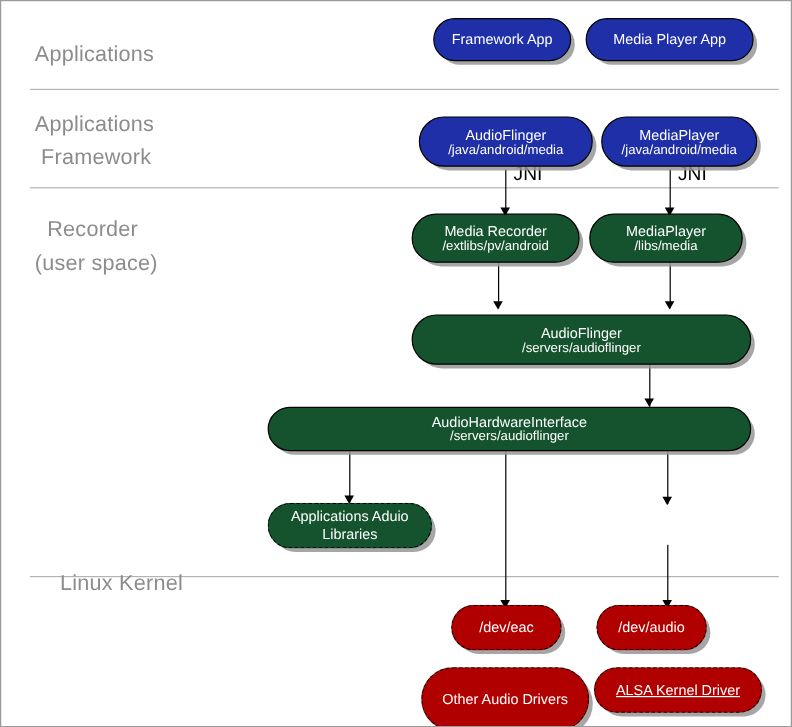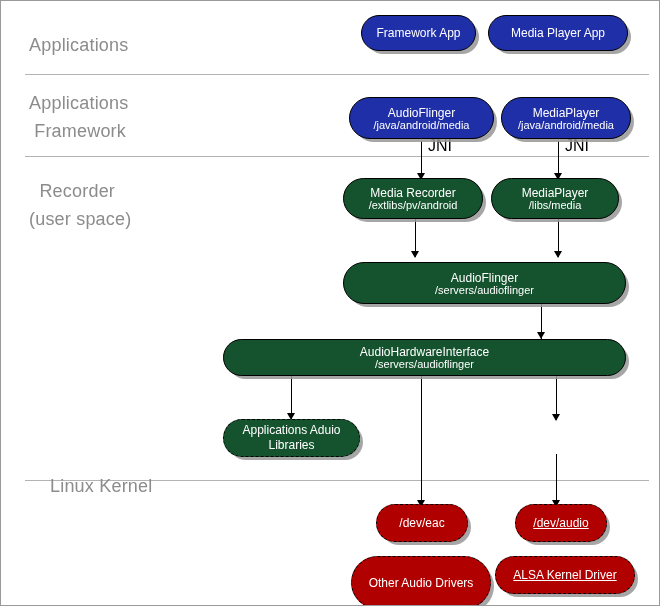--- a/index.html
+++ b/index.html
@@ -177,21 +177,21 @@
 
   <div class="node green dashed" style="left:222px; top:418px; width:137px; height:38px;">
     <div class="title two-line" style="max-width:120px;">Applications Aduio Libraries</div>
   </div>
 
 
   <div class="node red dashed" style="left:375px; top:503px; width:92px; height:38px;">
     <div class="title">/dev/eac</div>
   </div>
 
-  <div class="node red dashed" style="left:514px; top:503px; width:92px; height:38px;text-decoration:underline;">
+  <div class="node red dashed" style="left:496px; top:503px; width:92px; height:38px;">
     <div class="title">/dev/audio</div>
   </div>
 
   <div class="node red dashed" style="left:350px; top:555px; width:140px; height:53px;justify-content:center;">
     <div class="title">Other Audio Drivers</div>
   </div>
 
   <div class="node red dashed" style="left:494px; top:555px; width:140px; height:38px;text-decoration:underline;">
     <div class="title">ALSA Kernel Driver</div>
   </div>

